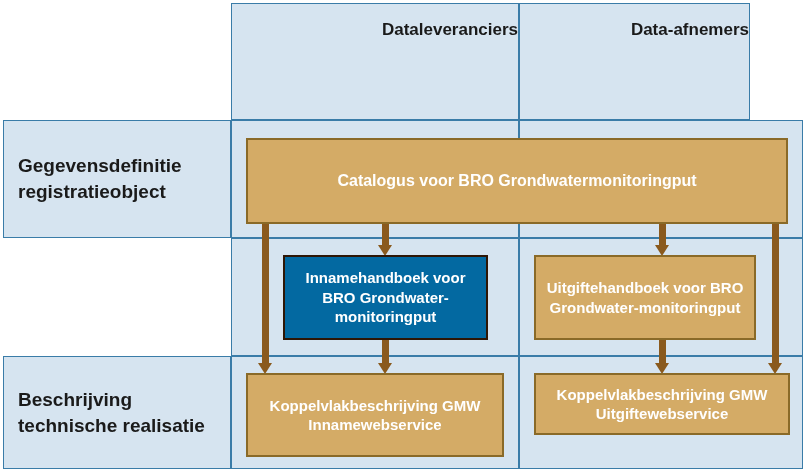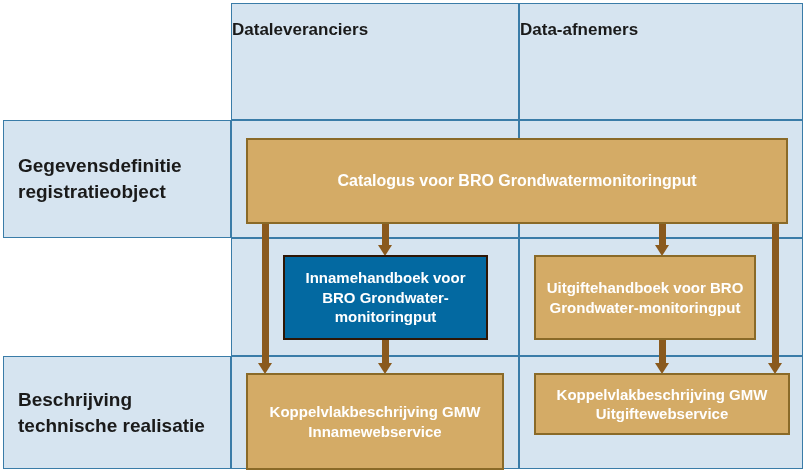--- a/index.html
+++ b/index.html
@@ -21,21 +21,21 @@
   
   .cell {
     position: absolute;
     box-sizing: border-box;
     border: 1px solid #3a7ca8;
     background: #d6e4f0;
   }
   .hdr {
     display: flex;
     align-items: flex-start;
-    justify-content: flex-start;
+    justify-content: flex-end;
     padding-top: 16px;
   }
   .hdr span {
     font-size: 17px;
     font-weight: bold;
     color: #1a1a1a;
   }
   .rowlabel {
     display: flex;
     align-items: center;
@@ -97,21 +97,21 @@
   }
 </style>
 </head>
 <body>
 
 <div id="canvas">
 
   <div class="cell hdr" style="left:231px; top:3px; width:288px; height:117px;">
     <span>Dataleveranciers</span>
   </div>
-  <div class="cell hdr" style="left:519px; top:3px; width:284px; height:117px;">
+  <div class="cell hdr" style="left:519px; top:3px; width:231px; height:117px;">
     <span>Data-afnemers</span>
   </div>
 
   <div class="cell rowlabel" style="left:3px; top:120px; width:228px; height:118px;">
     <span>Gegevensdefinitie registratieobject</span>
   </div>
   <div class="cell rowlabel" style="left:3px; top:356px; width:228px; height:113px;">
     <span>Beschrijving technische realisatie</span>
   </div>
 
@@ -159,21 +159,21 @@
   </div>
 
   <div class="box dark" style="left:283px; top:255px; width:205px; height:85px;">
     <span>Innamehandboek voor BRO Grondwater-monitoringput</span>
   </div>
 
   <div class="box" style="left:534px; top:255px; width:222px; height:85px;">
     <span>Uitgiftehandboek voor BRO Grondwater-monitoringput</span>
   </div>
 
-  <div class="box" style="left:246px; top:373px; width:258px; height:97px;">
+  <div class="box" style="left:246px; top:373px; width:258px; height:84px;">
     <span>Koppelvlakbeschrijving GMW Innamewebservice</span>
   </div>
 
   <div class="box" style="left:534px; top:373px; width:256px; height:62px;">
     <span>Koppelvlakbeschrijving GMW Uitgiftewebservice</span>
   </div>
 
 </div>
 
 </body></html>

